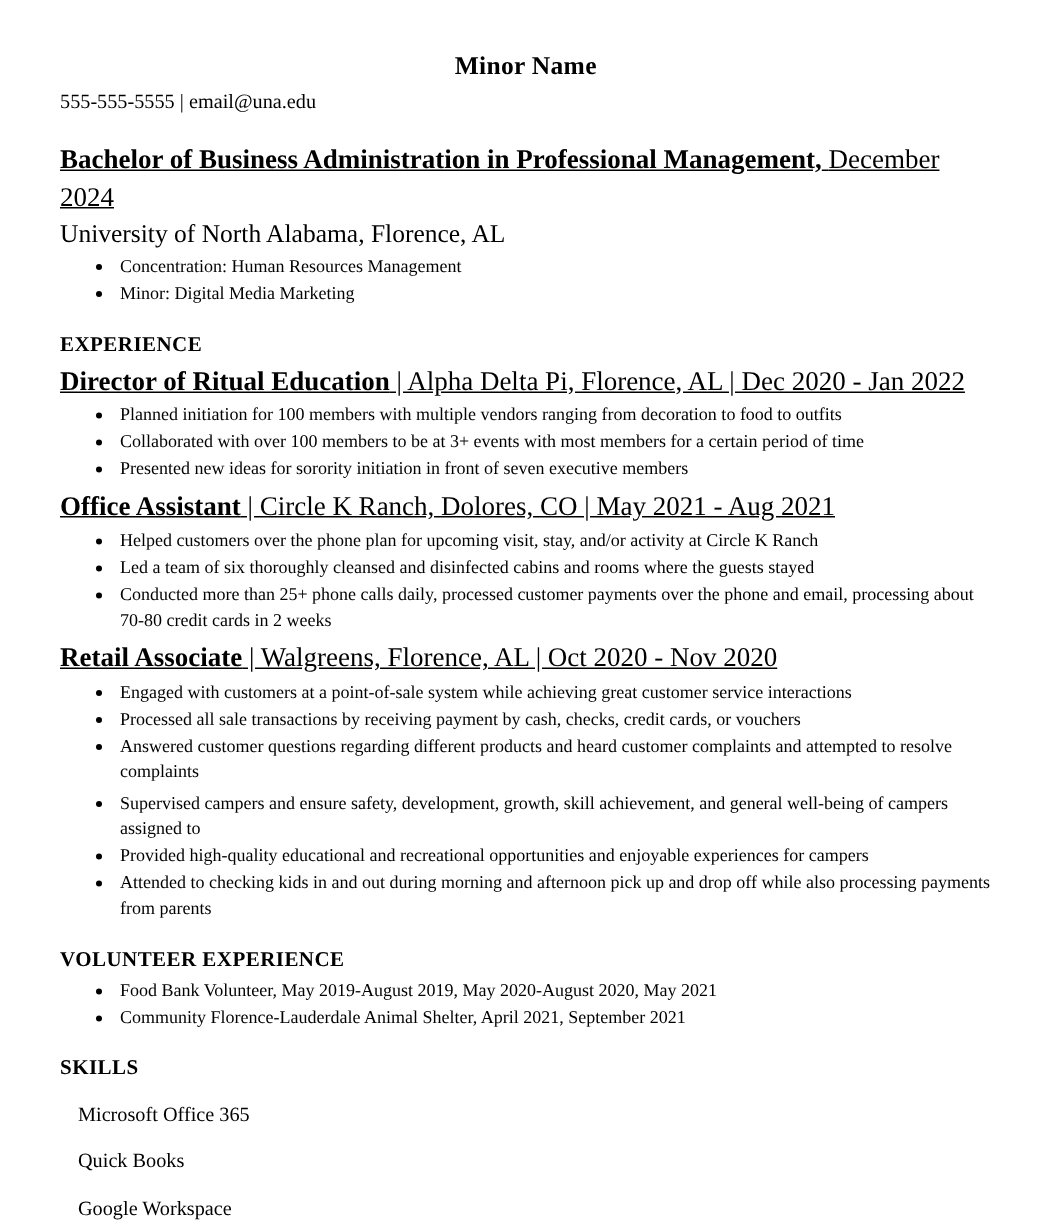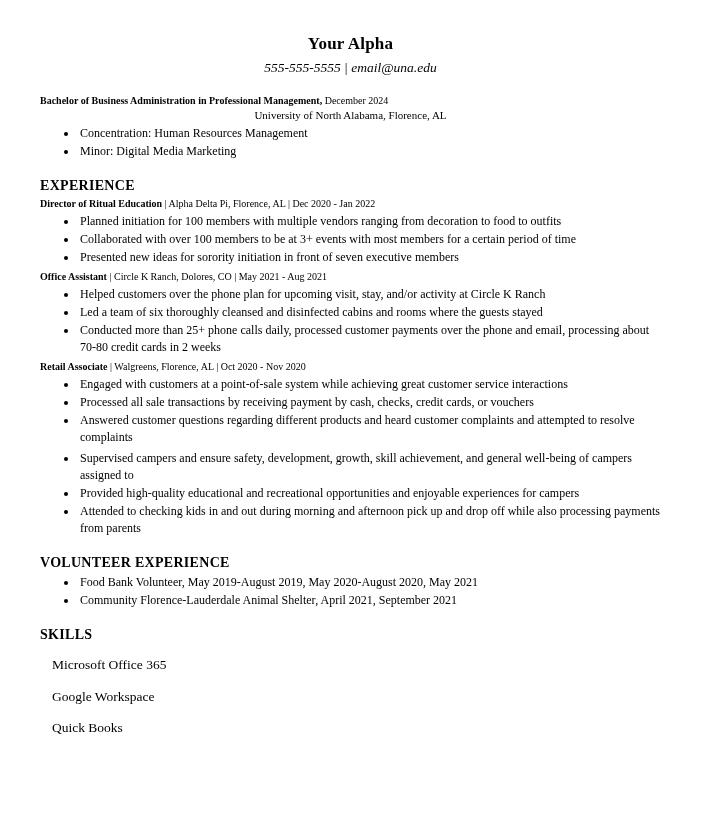--- a/index.html
+++ b/index.html
@@ -21,38 +21,38 @@
     background: #ffffff;
   }
   .doc-name {
     text-align: center;
     font-size: 17px;
     font-weight: bold;
     margin: 6px 0 0 0;
     letter-spacing: 0.2px;
   }
   .doc-contact {
-    text-align: center;
+    text-align: left;
     font-size: 13.5px;
     margin: 6px 0 0 0;
-    font-style: italic;
   }
   .section {
     margin-top: 18px;
   }
   .section-title {
     font-size: 14px;
     font-weight: bold;
     letter-spacing: 0.3px;
     margin: 0 0 3px 0;
   }
   .line {
-    font-size: 10px;
+    font-size: 18px;
     line-height: 1.38;
     margin: 0;
+    text-decoration: underline;
   }
   .lead {
     font-weight: bold;
   }
   ul.bullets {
     margin: 2px 0 4px 0;
     padding-left: 38px;
     list-style-type: disc;
   }
   ul.bullets li {
@@ -66,32 +66,31 @@
   }
   .job + .job {
     margin-top: 4px;
   }
   .skill-line {
     font-size: 13.5px;
     line-height: 1.45;
     margin: 12px;
   }
   .edu-sub {
-    font-size: 11px;
+    font-size: 17px;
     line-height: 1.4;
     margin: 0;
-    text-align: center;
   }
 </style>
 </head>
 <body>
 
 <div class="page">
 
-  <div class="doc-name">Your Alpha</div>
+  <div class="doc-name">Minor Name</div>
   <div class="doc-contact">555-555-5555 | email@una.edu</div>
 
   <div class="section">
     <p class="line"><span class="lead">Bachelor of Business Administration in Professional Management,</span> <span>December 2024</span></p>
     <p class="edu-sub">University of North Alabama, Florence, AL</p>
     <ul class="bullets">
       <li>Concentration: Human Resources Management</li>
       <li>Minor: Digital Media Marketing</li>
     </ul>
   </div>
@@ -139,17 +138,17 @@
     <div class="section-title">VOLUNTEER EXPERIENCE</div>
     <ul class="bullets">
       <li>Food Bank Volunteer, May 2019-August 2019, May 2020-August 2020, May 2021</li>
       <li>Community Florence-Lauderdale Animal Shelter, April 2021, September 2021</li>
     </ul>
   </div>
 
   <div class="section">
     <div class="section-title">SKILLS</div>
     <p class="skill-line">Microsoft Office 365</p>
+    <p class="skill-line">Quick Books</p>
     <p class="skill-line">Google Workspace</p>
-    <p class="skill-line">Quick Books</p>
   </div>
 
 </div>
 
 </body></html>

